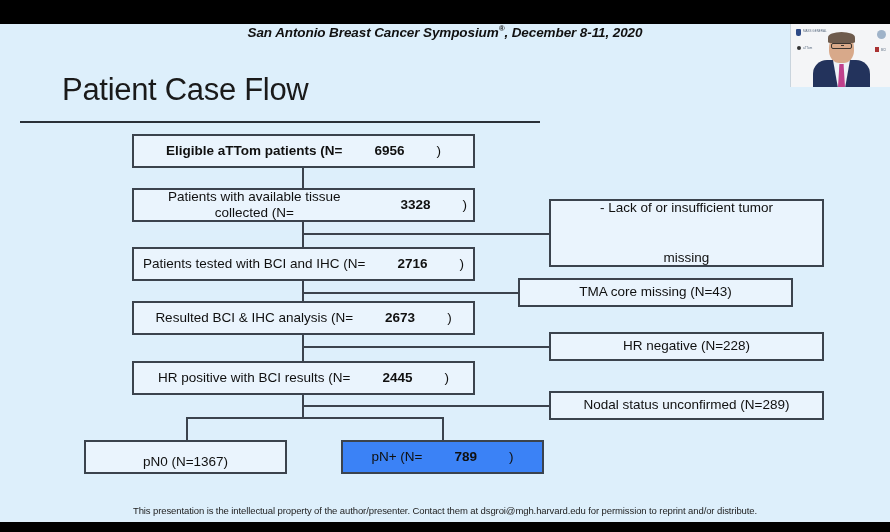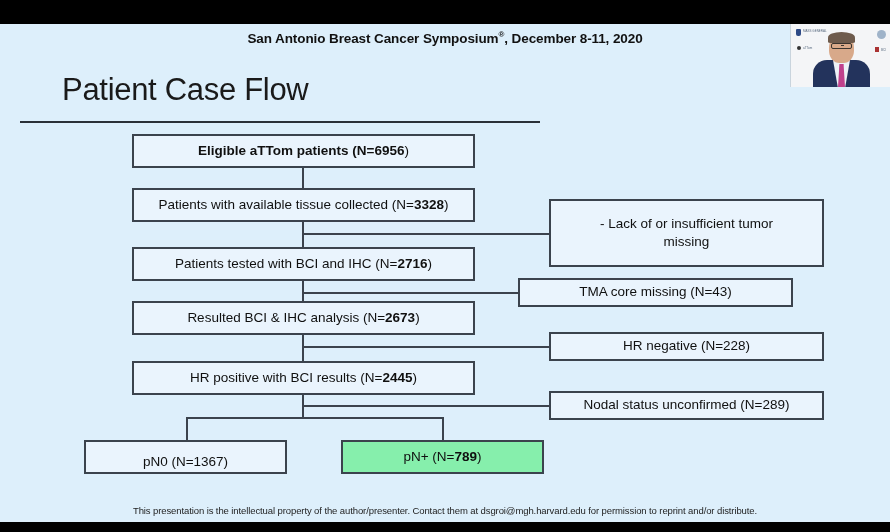--- a/index.html
+++ b/index.html
@@ -30,22 +30,22 @@
     width: 890px; height: 10px;
     background: #000;
   }
 
   
   .header {
     position: absolute;
     left: 0; top: 24px;
     width: 890px; height: 28px;
     display: flex;
-    align-items: center;
     justify-content: center;
+    font-style: italic;
   }
   .header-text {
     font-size: 13.5px;
     font-weight: bold;
     color: #111;
     letter-spacing: -0.1px;
     white-space: nowrap;
   }
   .header-text sup {
     font-size: 8px;
@@ -160,24 +160,25 @@
     border: 2px solid #3b434d;
     background: #eaf4fd;
     display: flex;
     align-items: center;
     justify-content: center;
     text-align: center;
     color: #101010;
     font-size: 13.5px;
     line-height: 1.22;
     padding: 2px 6px;
+    gap: 32px;
   }
   .node b { font-weight: bold; }
   .node.bold-text { font-weight: bold; }
-  .node.shaded { background: #86efac; }
+  .node.shaded { background: #3b82f6; }
   .node.multiline { line-height: 1.3; }
 
   
   .ln { position: absolute; background: #3b434d; }
   .ln.v { width: 2px; }
   .ln.h { height: 2px; }
 
   
   .footer {
     position: absolute;

